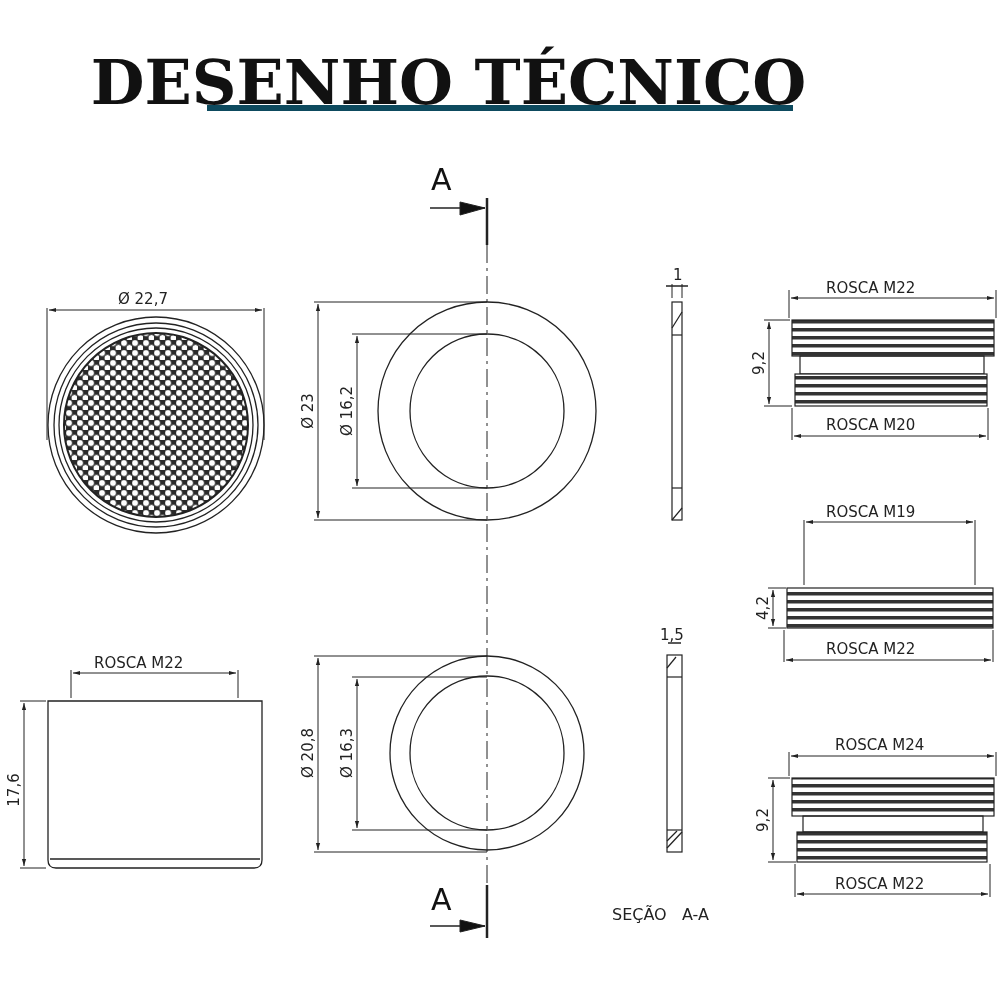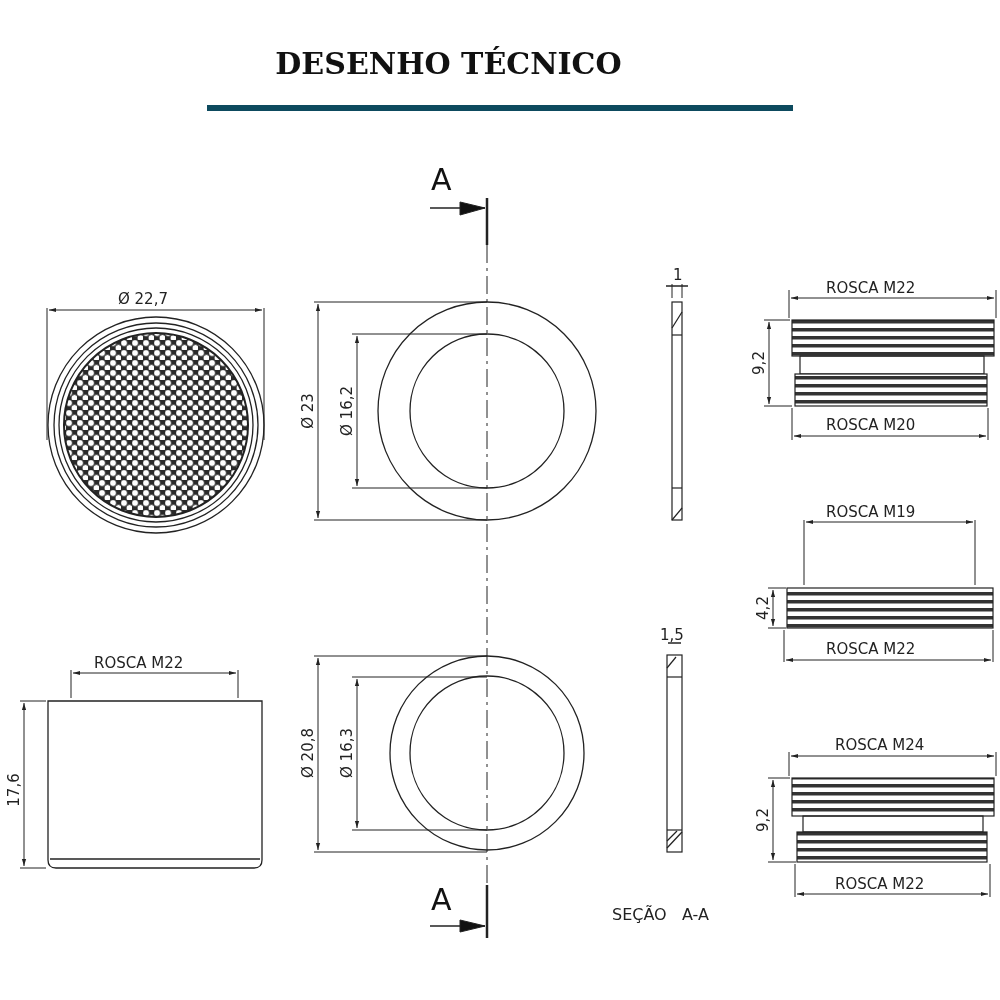--- a/index.html
+++ b/index.html
@@ -1,17 +1,17 @@
 <!DOCTYPE html>
 <html><head>
 <meta charset="utf-8">
 <style>
   html, body { margin:0; padding:0; background:#ffffff; }
   body { width:1000px; height:1000px; position:relative; overflow:hidden; font-family:"DejaVu Sans", sans-serif; }
-  .title { position:absolute; left:0; width:897px; top:46px; text-align:center; font-family:"DejaVu Serif", serif; font-weight:bold; font-size:30px; letter-spacing:0px; color:#111; }
+  .title { position:absolute; left:0; width:897px; top:46px; text-align:center; font-family:"DejaVu Serif", serif; font-weight:bold; font-size:62px; letter-spacing:0px; color:#111; }
   .title-rule { position:absolute; left:207px; top:105px; width:586px; height:6px; }
   svg { position:absolute; left:0; top:0; }
   .lbl { font-family:"DejaVu Sans", sans-serif; font-size:15px; fill:#222; }
   .sec { font-family:"DejaVu Sans", sans-serif; font-size:16px; fill:#222; }
   .A { font-family:"DejaVu Sans", sans-serif; font-size:30px; fill:#111; }
 </style>
 </head>
 <body>
 
 <div class="title">DESENHO TÉCNICO</div>

